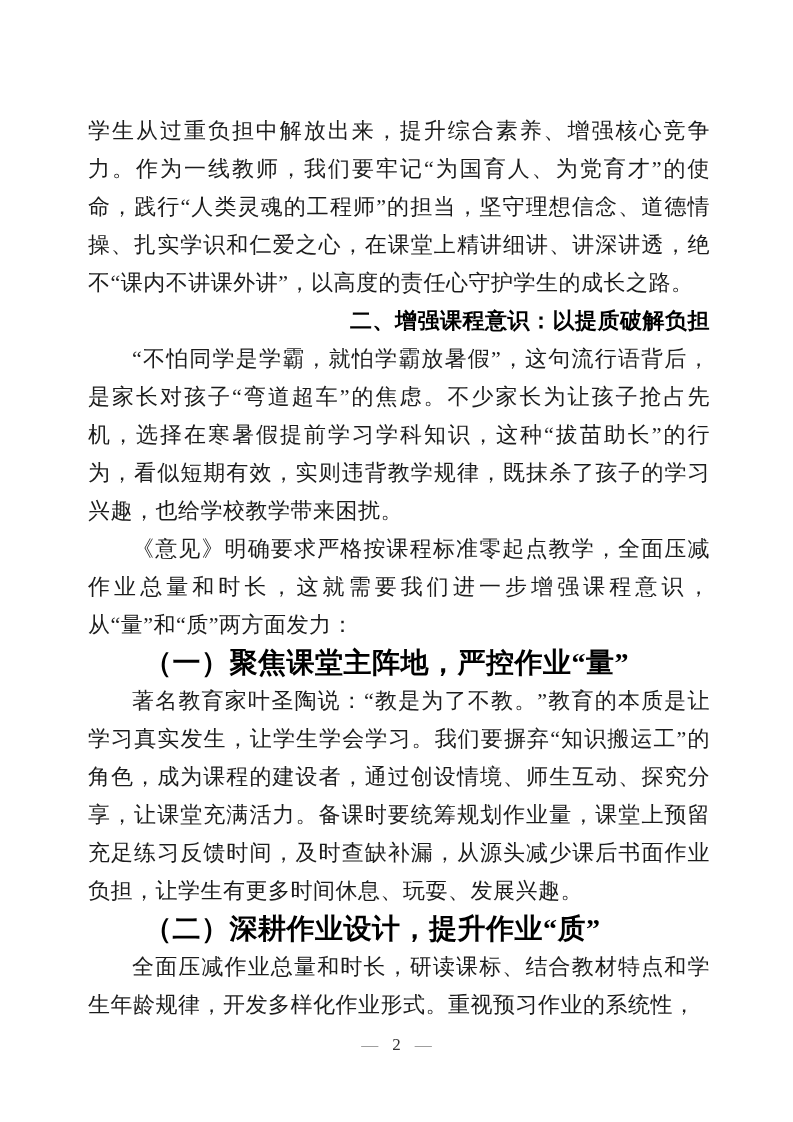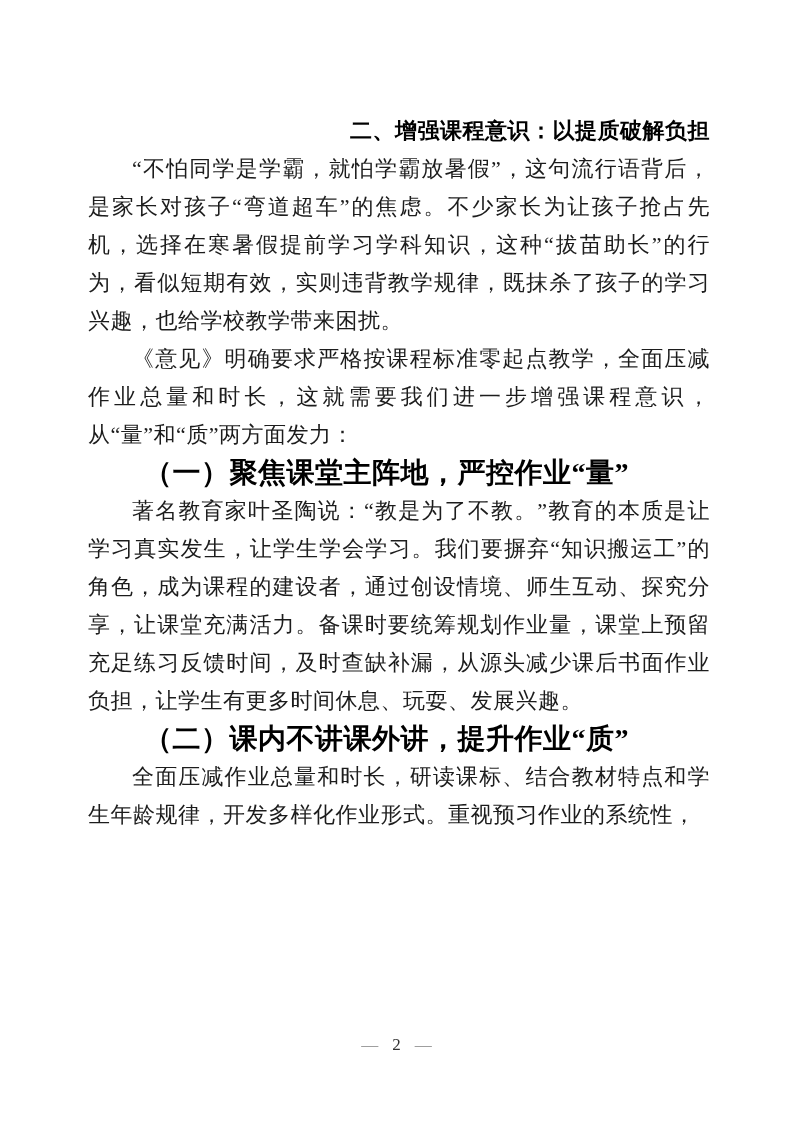--- a/index.html
+++ b/index.html
@@ -84,32 +84,33 @@
     padding: 0 14px;
   }
 </style>
 </head>
 <body>
 
 <div class="page">
 
   <div class="text-block">
 
+    <p class="body-para no-indent">学生从过重负担中解放出来，提升综合素养、增强核心竞争力。作为一线教师，我们要牢记“为国育人、为党育才”的使命，践行“人类灵魂的工程师”的担当，坚守理想信念、道德情操、扎实学识和仁爱之心，在课堂上精讲细讲、讲深讲透，绝不“课内不讲课外讲”，以高度的责任心守护学生的成长之路。</p>
 
     <h2 class="main-heading">二、增强课程意识：以提质破解负担</h2>
 
     <p class="body-para">“不怕同学是学霸，就怕学霸放暑假”，这句流行语背后，是家长对孩子“弯道超车”的焦虑。不少家长为让孩子抢占先机，选择在寒暑假提前学习学科知识，这种“拔苗助长”的行为，看似短期有效，实则违背教学规律，既抹杀了孩子的学习兴趣，也给学校教学带来困扰。</p>
 
     <p class="body-para">《意见》明确要求严格按课程标准零起点教学，全面压减作业总量和时长，这就需要我们进一步增强课程意识，从“量”和“质”两方面发力：</p>
 
     <h3 class="sub-heading">（一）聚焦课堂主阵地，严控作业“量”</h3>
 
     <p class="body-para">著名教育家叶圣陶说：“教是为了不教。”教育的本质是让学习真实发生，让学生学会学习。我们要摒弃“知识搬运工”的角色，成为课程的建设者，通过创设情境、师生互动、探究分享，让课堂充满活力。备课时要统筹规划作业量，课堂上预留充足练习反馈时间，及时查缺补漏，从源头减少课后书面作业负担，让学生有更多时间休息、玩耍、发展兴趣。</p>
 
-    <h3 class="sub-heading">（二）课内不讲课外讲，提升作业“质”</h3>
+    <h3 class="sub-heading">（二）深耕作业设计，提升作业“质”</h3>
 
     <p class="body-para">全面压减作业总量和时长，研读课标、结合教材特点和学生年龄规律，开发多样化作业形式。重视预习作业的系统性，</p>
 
   </div>
 
   <div class="footer">
     <span class="dash">—</span><span class="page-num">2</span><span class="dash">—</span>
   </div>
 
 </div>

